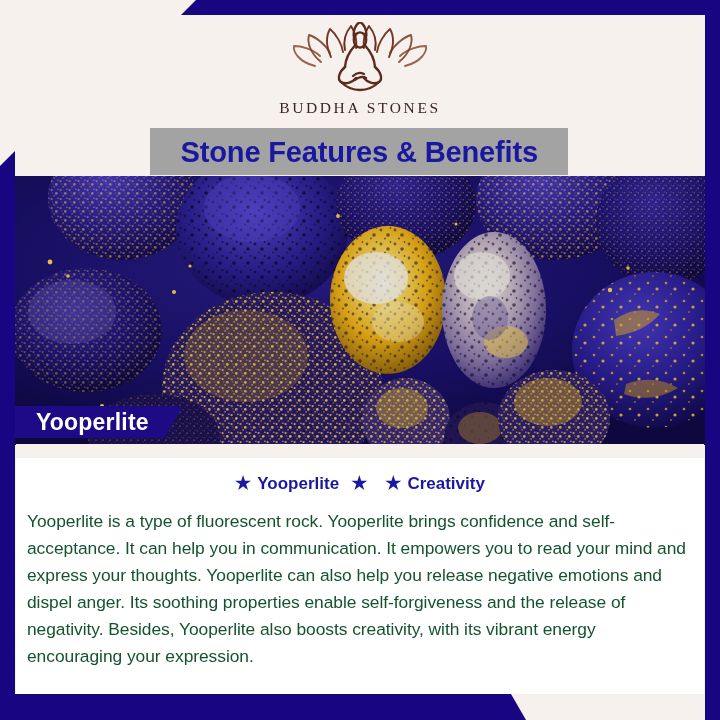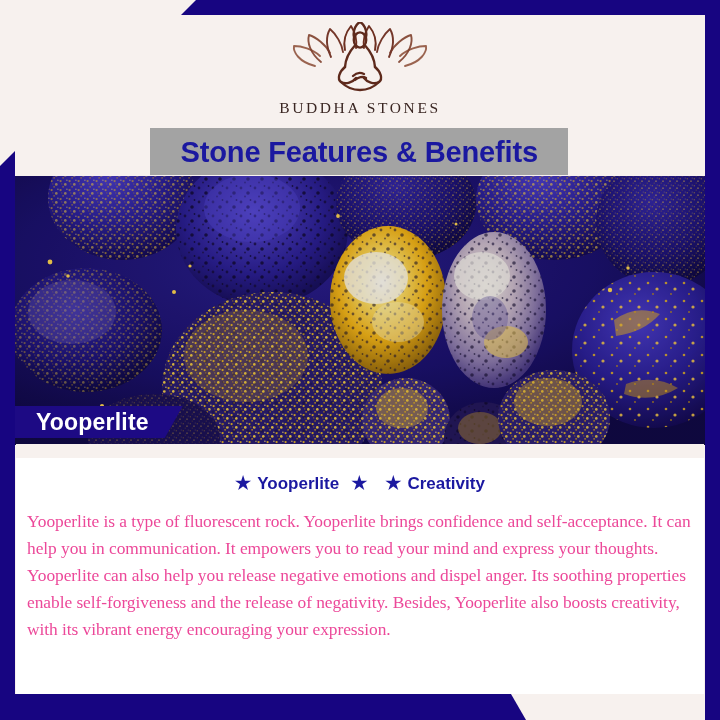--- a/index.html
+++ b/index.html
@@ -174,24 +174,24 @@
     position: relative;
     top: -1px;
   }
   .kw:first-child .star { margin-left: 0; }
 
   .body-text {
     position: absolute;
     left: 11px;
     top: 64px;
     width: 666px;
-    font-family: Liberation Serif, serif;
+    font-family: Liberation Sans, sans-serif;
     font-size: 17.4px;
     line-height: 27px;
-    color: #ec4899;
+    color: #14532d;
     text-align: left;
     letter-spacing: -0.05px;
   }
 </style>
 </head>
 <body>
 
 <div class="poster">
 
   <div class="header">

